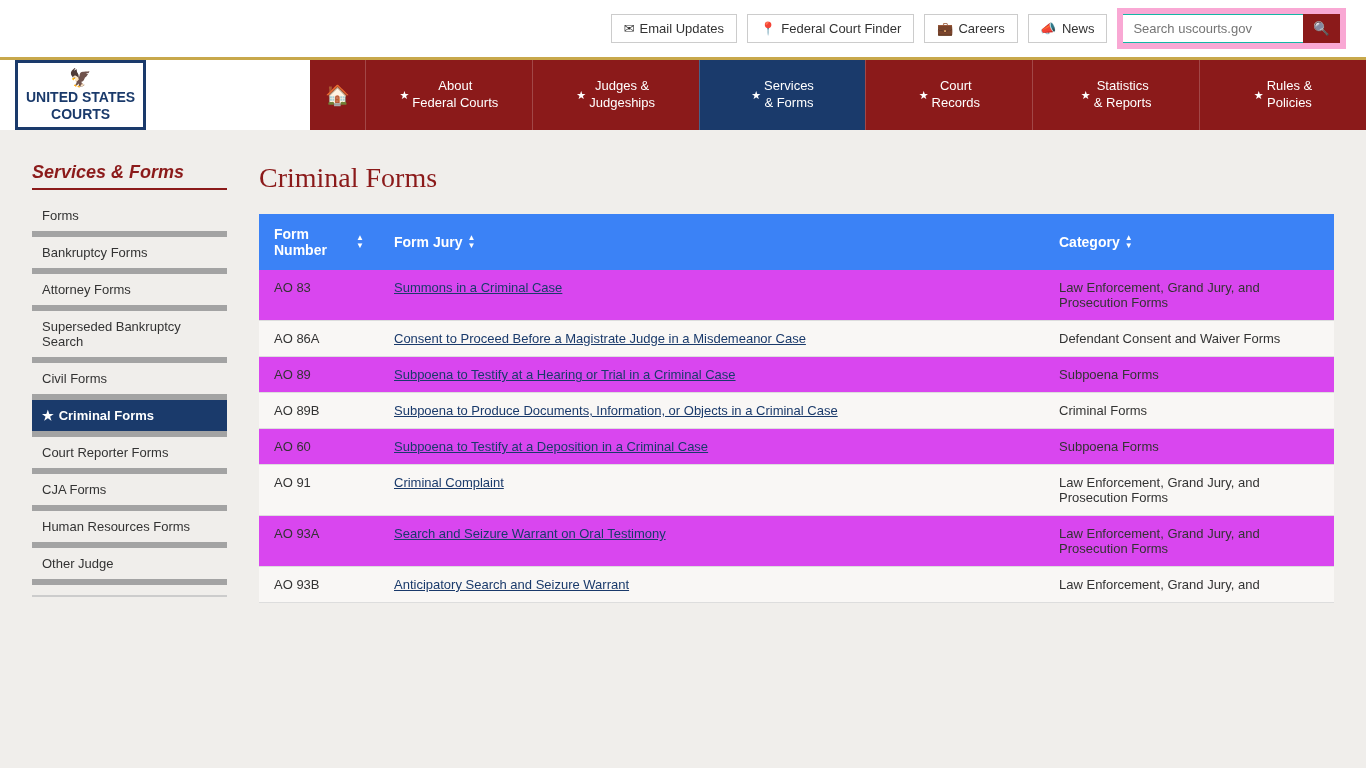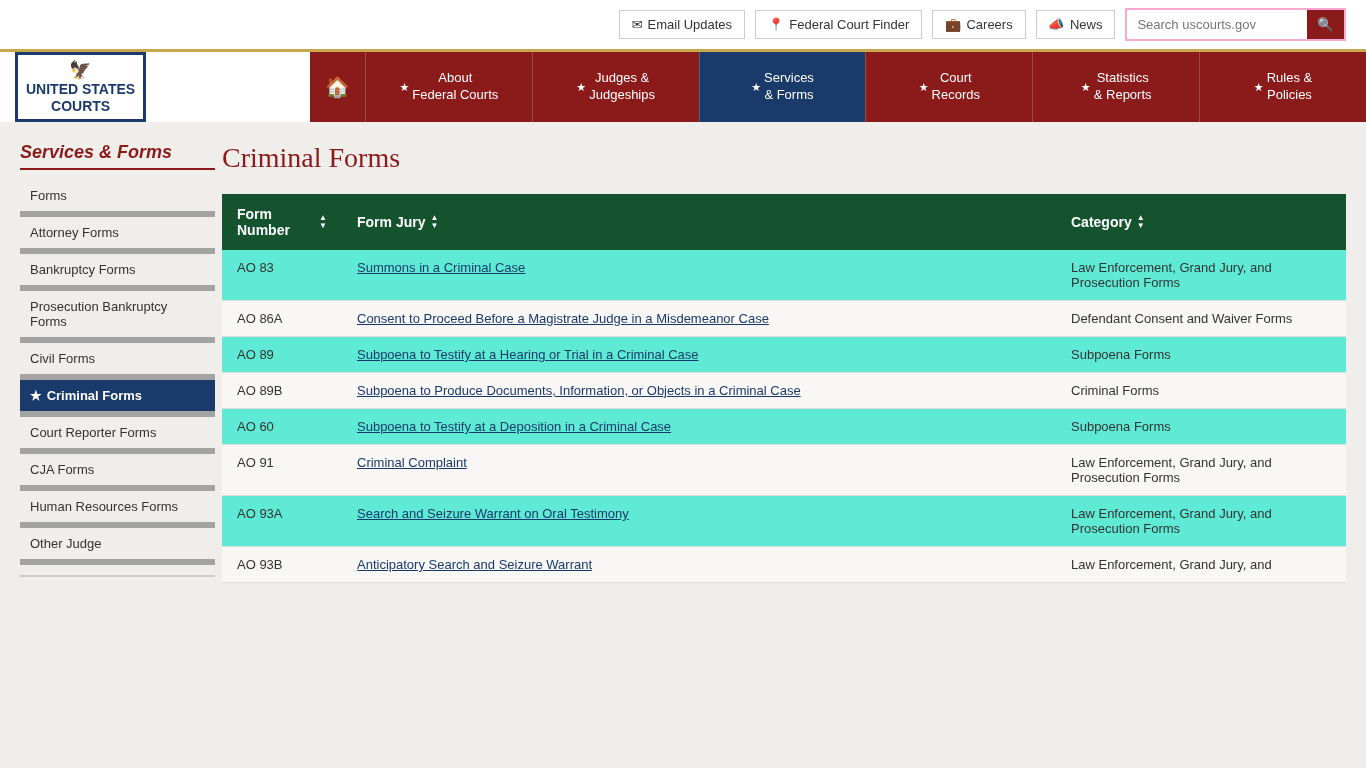--- a/index.html
+++ b/index.html
@@ -14,22 +14,22 @@
       padding: 8px 20px;
       gap: 10px;
       border-bottom: 3px solid #c8a84b;
     }
     .top-bar-btn {
       display: flex; align-items: center; gap: 5px;
       border: 1px solid #ccc; background: #fff;
       padding: 6px 12px; cursor: pointer; font-size: 13px; color: #333;
     }
     .search-box {
-      display: flex; 
-      border: 2px solid #f9a8d4; background: #0f172a;
+      display: flex; align-items: center;
+      border: 6px solid #f9a8d4; background: #14b8a6;
     }
     .search-box input {
       border: none; outline: none; padding: 6px 10px; font-size: 13px; width: 180px;
     }
     .search-box button {
       border: none; background: #8b1a1a; color: #fff; padding: 7px 10px; cursor: pointer;
     }
 
     
     .site-header {
@@ -75,22 +75,22 @@
       border-left: 1px solid rgba(255,255,255,0.2);
       text-decoration: none;
     }
     .nav-item.active { background: #1a3a6b; }
     .nav-item .star { margin-right: 3px; font-size: 11px; }
 
     
     .content-wrapper {
       display: flex;
       max-width: 1366px;
-      padding: 20px;
-      gap: 7px;
+      padding: 32px;
+      gap: 32px;
     }
 
     
     .sidebar {
       min-width: 195px;
       max-width: 195px;
     }
     .sidebar-title {
       color: #8b1a1a;
       font-size: 18px;
@@ -114,34 +114,34 @@
     
     .main-content { flex: 1; }
     .page-title {
       color: #8b1a1a; font-size: 28px; font-weight: normal;
       margin-bottom: 20px; font-family: Georgia, serif;
     }
 
     
     .forms-table { width: 100%; border-collapse: collapse; }
     .forms-table thead tr th {
-      background: #14532d; color: #fff; padding: 12px 15px;
+      background: #3b82f6; color: #fff; padding: 12px 15px;
       text-align: left; font-size: 14px; font-weight: bold;
     }
     .forms-table thead tr th .sort-icons {
       display: inline-flex; flex-direction: column; margin-left: 5px; vertical-align: middle;
     }
     .forms-table thead tr th .sort-icons span {
       font-size: 8px; line-height: 1;
     }
     .col-number { width: 120px; }
     .col-name { width: auto; }
     .col-category { width: 290px; }
 
-    .forms-table tbody tr { background: #5eead4; }
+    .forms-table tbody tr { background: #d946ef; }
     .forms-table tbody tr:nth-child(even) { background: #f9f7f5; }
     .forms-table tbody tr td {
       padding: 10px 15px; border-bottom: 1px solid #ddd; font-size: 13px; vertical-align: top;
     }
     .forms-table tbody tr td a {
       color: #1a3a6b; text-decoration: underline;
     }
     .th-inner { display: flex; align-items: center; }
   </style>
 </head>
@@ -211,27 +211,27 @@
 
 <div class="content-wrapper">
 
   <aside class="sidebar">
     <h2 class="sidebar-title">Services &amp; Forms</h2>
     <ul class="sidebar-nav">
       <li>
         <a>Forms</a>
       </li>
       <li>
+        <a>Bankruptcy Forms</a>
+      </li>
+      <li>
         <a>Attorney Forms</a>
       </li>
       <li>
-        <a>Bankruptcy Forms</a>
-      </li>
-      <li>
-        <a>Prosecution Bankruptcy Forms</a>
+        <a>Superseded Bankruptcy Search</a>
       </li>
       <li>
         <a>Civil Forms</a>
       </li>
       <li class="active">
         <a>
           <span>★</span>
           <span>Criminal Forms</span>
         </a>
       </li>

